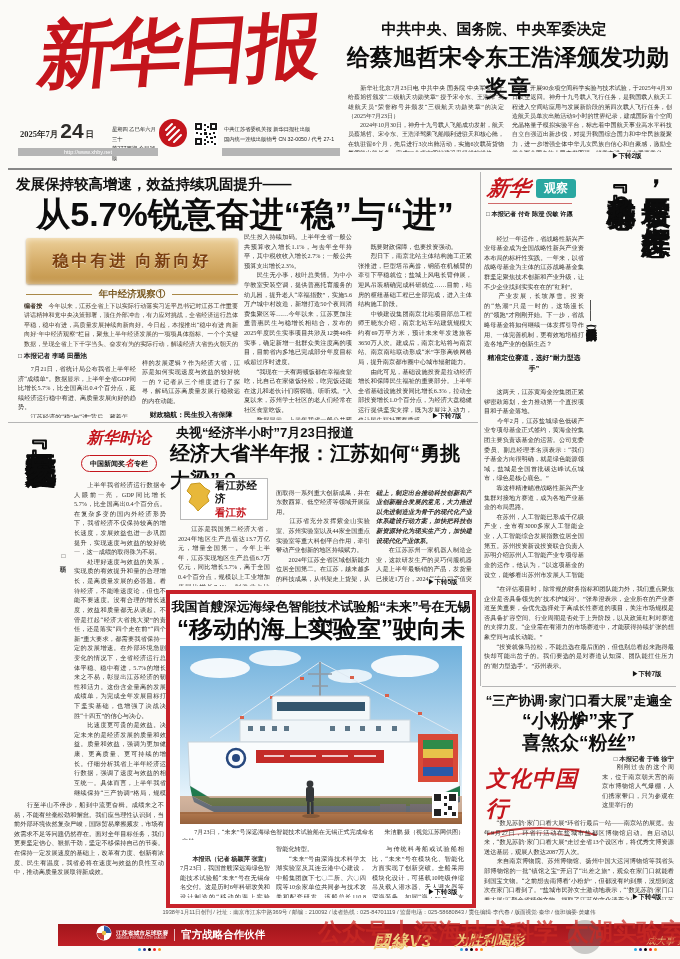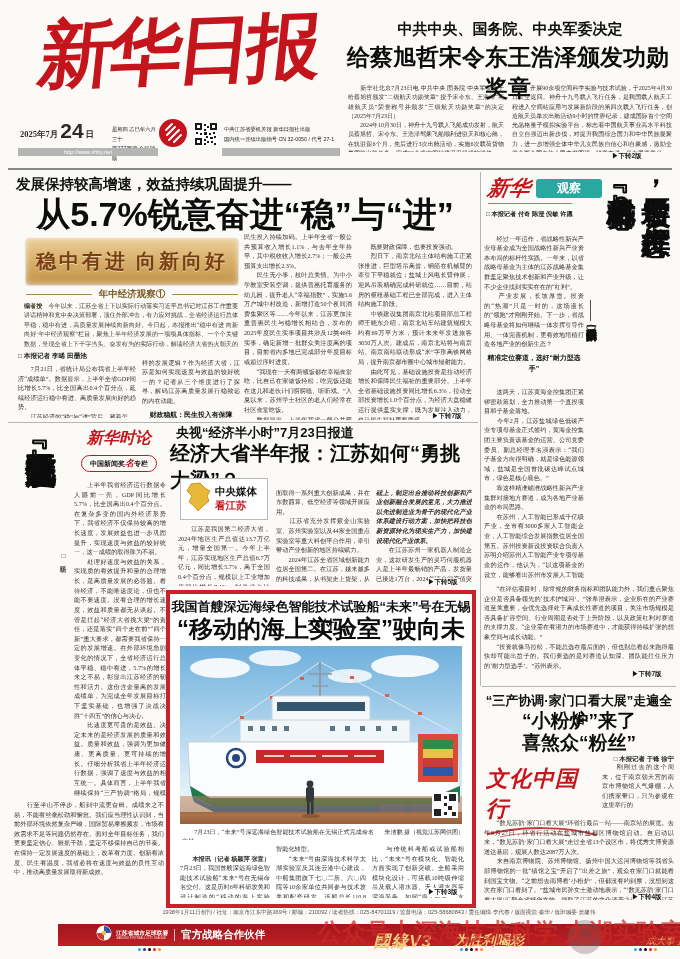--- a/index.html
+++ b/index.html
@@ -15,27 +15,27 @@
   .byline{position:absolute;font-family:"Liberation Sans",sans-serif;font-size:6.6px;font-weight:bold;color:#222;}
   .rule{position:absolute;background:#9a9a9a;}
   .masthead-title{position:absolute;left:10px;top:-2px;width:334px;height:118px;font-size:74px;font-weight:900;
       color:#c4151c;text-align:center;transform:skewX(-8deg) rotate(-2deg);letter-spacing:-5px;line-height:1.45;
       font-family:"Liberation Serif",serif;}
   .graybar{position:absolute;height:8px;background:#b5b5b5;top:148px;}
   .url{font-family:"Liberation Sans",sans-serif;font-size:5.6px;color:#fff;text-align:center;line-height:8px;display:block;}
   .banner{position:absolute;left:26px;top:238px;width:212px;height:46px;border-radius:3px;
       background:linear-gradient(180deg,#ecd09a 0%,#d9b270 45%,#c29448 100%);box-shadow:0 1px 2px rgba(120,80,20,.5), inset 0 0 6px rgba(255,255,255,.6);
       display:flex;align-items:center;justify-content:center;}
-  .banner span{font-size:20px;font-weight:900;color:#7a3f10;letter-spacing:3px;font-family:"Liberation Serif",serif;text-shadow:0 1px 0 rgba(255,255,255,.5);}
+  .banner span{font-size:16px;font-weight:900;color:#7a3f10;letter-spacing:3px;font-family:"Liberation Serif",serif;text-shadow:0 1px 0 rgba(255,255,255,.5);}
   .bannersub{position:absolute;left:26px;top:288px;width:212px;display:flex;align-items:center;gap:7px;}
   .bannersub .line{flex:1;border-top:1px solid #a98848;height:0;}
   .bannersub span{font-size:9.5px;font-weight:bold;color:#7a5a22;font-family:"Liberation Serif",serif;}
   .pill{display:inline-block;border:1px solid #c5161d;border-radius:9px;padding:1px 8px;font-size:7px;font-weight:bold;color:#161616;font-family:"Liberation Sans",sans-serif;}
   .script-red{color:#c5161d;font-weight:900;font-style:italic;font-family:"Liberation Serif",serif;}
-  .badge-teal{display:inline-block;background:#2aa7a1;color:#fff;font-weight:bold;font-size:12px;padding:1px 21px;border-radius:3px;font-family:"Liberation Sans",sans-serif;}
+  .badge-teal{display:inline-block;background:#2aa7a1;color:#fff;font-weight:bold;font-size:12px;padding:1px 8px;border-radius:3px;font-family:"Liberation Sans",sans-serif;}
   .mediabox{position:absolute;left:180px;top:478px;width:88px;height:42px;border:1px solid #b9b9b9;background:#fff;
       display:flex;align-items:center;gap:4px;padding:2px 4px;box-sizing:border-box;}
   .mediabox .txt{font-family:"Liberation Sans",sans-serif;font-weight:900;font-size:10.5px;line-height:1.3;color:#111;}
   .redbox{position:absolute;left:166px;top:590px;width:310px;height:318px;border:4px solid #c8232b;background:#fff;box-sizing:border-box;}
   .adstrip{position:absolute;left:58px;top:924px;width:622px;height:22px;background:linear-gradient(180deg,#a2161b,#bf2026);
       display:flex;align-items:center;color:#fff;font-family:"Liberation Sans",sans-serif;padding-left:32px;}
   .gold{color:#f0cd7e;margin-top:12px;}
   .wm{position:absolute;left:318px;top:916px;width:362px;font-size:24px;font-weight:900;color:rgba(203,42,36,.72);
       font-family:"Liberation Sans",sans-serif;z-index:50;letter-spacing:0px;white-space:nowrap;}
   .wmcircle{position:absolute;left:568px;top:920px;width:34px;height:34px;border-radius:50%;background:rgba(110,110,110,.35);z-index:49;}
@@ -105,21 +105,21 @@
   </div>
   <div class="abs" style="left:224px;top:125px;width:116px;font-size:5.3px;line-height:1.8;font-family:'Liberation Sans',sans-serif;color:#222;">
     <div>中共江苏省委机关报 新华日报社出版</div>
     <div>国内统一连续出版物号 CN 32-0050 / 代号 27-1</div>
   </div>
   <div class="graybar" style="left:18px;width:140px;">
     <span class="url">http://www.xhby.net</span>
   </div>
   <div class="graybar" style="left:222px;width:118px;"></div>
 
-  <div class="kicker" style="left:348px;top:20px;width:324px;text-align:center;font-size:15px;">中共中央、国务院、中央军委决定</div>
+  <div class="kicker" style="left:332px;top:20px;width:324px;text-align:center;font-size:15px;">中共中央、国务院、中央军委决定</div>
   <div class="hl" style="left:340px;top:42px;width:336px;text-align:center;font-size:23px;">给蔡旭哲宋令东王浩泽颁发功勋奖章</div>
   <div class="col" style="left:348px;top:84px;width:156px;height:68px;font-size:6px;">　　新华社北京7月23日电 中共中央 国务院 中央军委关于给蔡旭哲颁发“二级航天功勋奖章” 授予宋令东、王浩泽“英雄航天员”荣誉称号并颁发“三级航天功勋奖章”的决定（2025年7月23日）
 　　2024年10月30日，神舟十九号载人飞船成功发射，航天员蔡旭哲、宋令东、王浩泽驾乘飞船顺利进驻天和核心舱，在轨驻留6个月，先后进行3次出舱活动，实施6次载荷货物气闸舱出舱任务，完成90余项空间站建设升级维护维修</div>
   <div class="col" style="left:512px;top:84px;width:160px;height:68px;font-size:6px;">任务，开展90余项空间科学实验与技术试验，于2025年4月30日安全返回。神舟十九号载人飞行任务，是我国载人航天工程进入空间站应用与发展新阶段的第四次载人飞行任务，创造航天员单次出舱活动9小时的世界纪录，建成国际首个空间光晶格量子模拟实验平台，标志着中国航天事业高水平科技自立自强迈出新步伐，对提升我国综合国力和中华民族凝聚力，进一步增强全体中华儿女民族自信心和自豪感，激励全党全军全国各族人民奋发图强、锐意奋进，具有重要意义。</div>
   <div class="jump" style="left:612px;top:152px;">▶下转2版</div>
 
   <div class="rule" style="left:8px;top:168px;width:664px;height:2px;background:#888;"></div>
 
   <div class="kicker" style="left:16px;top:175px;font-size:14.5px;">发展保持较高增速，效益持续巩固提升——</div>
   <div class="hl" style="left:12px;top:192px;width:466px;text-align:center;font-size:34px;">从5.7%锐意奋进“稳”与“进”</div>
@@ -199,21 +199,21 @@
   <div class="col" style="left:14px;top:800px;width:150px;height:100px;">　　行至半山不停步，船到中流更奋楫。成绩来之不易，不能有丝毫松劲和懈怠。我们应当理性认识到，当前外部环境依然复杂严峻，国际贸易摩擦频发，市场有效需求不足等问题仍然存在。面对全年目标任务，我们更要坚定信心、狠抓干劲，坚定不移保持自己的节奏。在保持一定发展速度的基础上，改革有力度、创新有浓度、民生有温度，我省必将在速度与效益的良性互动中，推动高质量发展取得新成效。</div>
 
   <div class="kicker" style="left:176px;top:424px;font-size:13px;">央视“经济半小时”7月23日报道</div>
   <div class="hl" style="left:170px;top:440px;width:308px;font-size:20px;">经济大省半年报：江苏如何“勇挑大梁”？</div>
   <div class="mediabox">
     <span>
       <svg width="26" height="30" viewBox="0 0 26 30">
         <path d="M6,2 L15,1 L20,6 L25,9 L22,14 L24,19 L18,24 L13,29 L9,24 L4,20 L7,14 L2,9 Z" fill="#e8b83a" stroke="#c89a20" stroke-width="1"></path>
       </svg>
     </span>
-    <span class="txt"><span>中央媒体</span><br>
+    <span class="txt"><span>看江苏经济</span><br>
     <span style="color:#c4151c;">看江苏</span></span>
   </div>
   <div class="col" style="left:178px;top:524px;width:92px;height:62px;">　　江苏是我国第二经济大省，2024年地区生产总值达13.7万亿元，增量全国第一。今年上半年，江苏实现地区生产总值6.7万亿元，同比增长5.7%，高于全国0.4个百分点，规模以上工业增加值同比增长7.4%，制造业占比13.7%。
 　　科技创新和产业创新，是发展新质生产力的基本路径。目前，紫金山实验室已在6G、确定性网络、内生安全等方</div>
   <div class="col" style="left:276px;top:478px;width:94px;height:108px;">
     <span>面取得一系列重大创新成果，并在东数西算、低空经济等领域开展应用。
 　　江苏省充分发挥紫金山实验室、苏州实验室以及44家全国重点实验室等重大科创平台作用，牵引带动产业创新的地区持续赋力。
 　　2024年江苏全省区域创新能力位居全国第二。在江苏，越来越多的科技成果，从书架走上货架，从实验室走向生产线。</span>
     
   </div>

